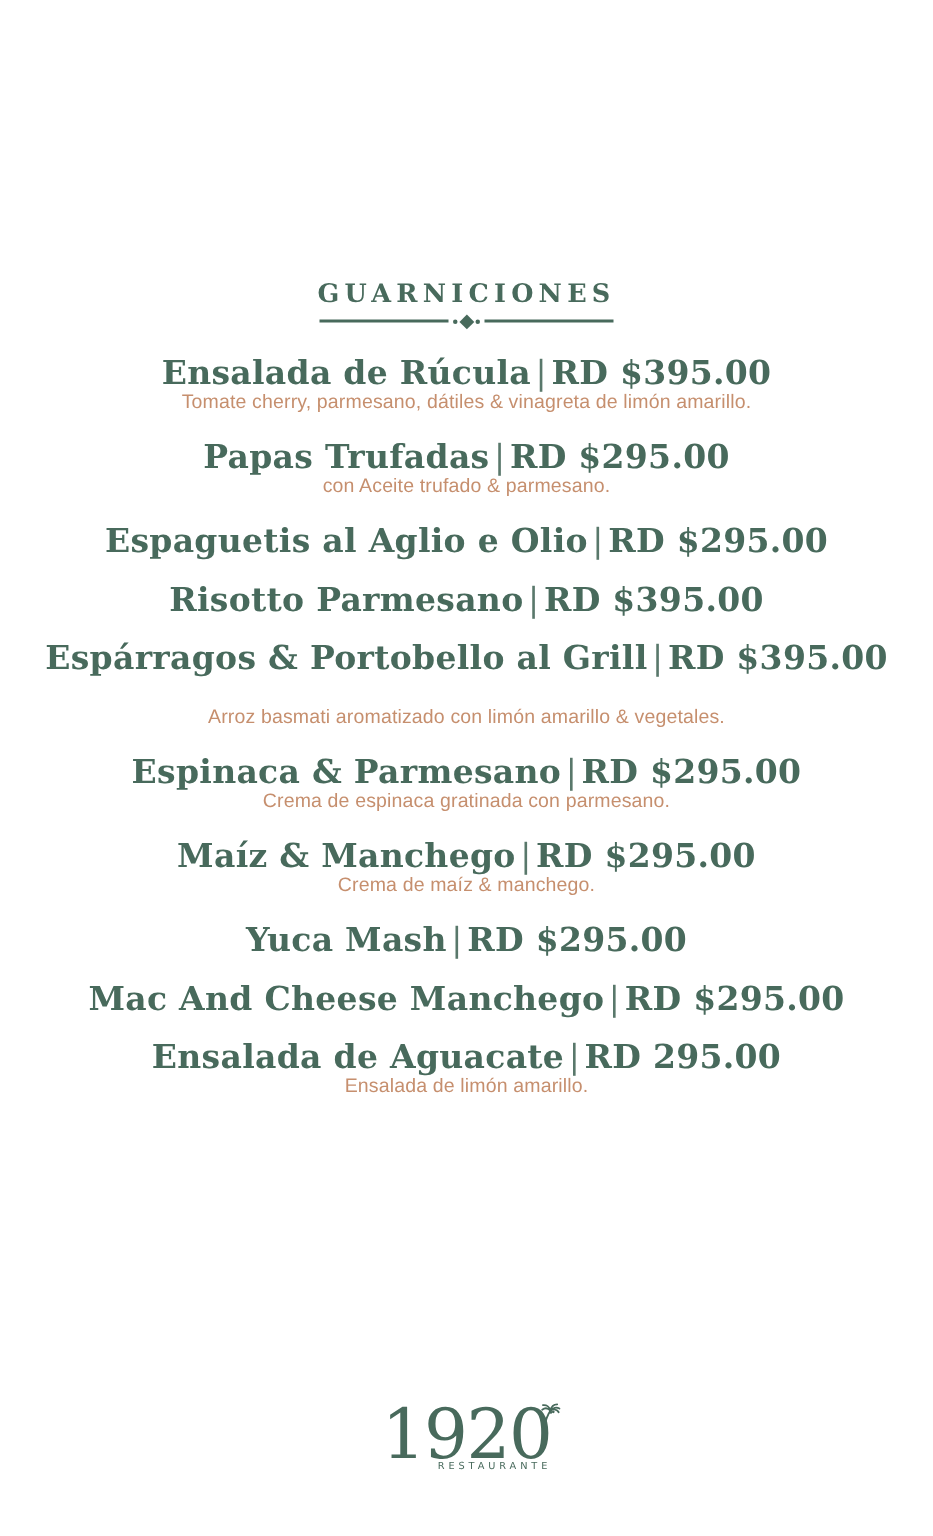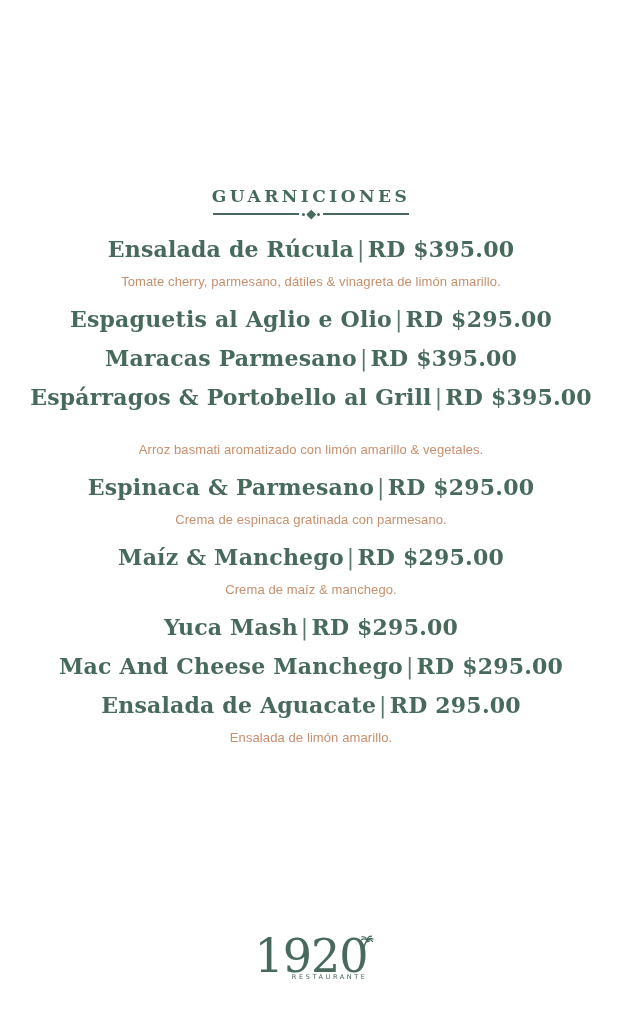--- a/index.html
+++ b/index.html
@@ -54,21 +54,21 @@
     line-height: 18px;
     letter-spacing: 0.2px;
     white-space: nowrap;
   }
   .item-sep { font-weight: 400; padding: 0 3px; opacity: 0.9; }
   .item-desc {
     color: #c68f6e;
     font-family: "Liberation Sans", sans-serif;
     font-size: 13px;
     line-height: 16px;
-    margin-top: 15px;
+    margin-top: 1px;
     letter-spacing: 0.1px;
   }
   .logo {
     position: absolute;
     top: 934px;
     left: 50%;
     transform: translateX(-50%);
     text-align: right;
     color: #486a5c;
   }
@@ -110,31 +110,37 @@
   </div>
 
   <div class="menu-items">
   <div class="menu-item">
     <div class="item-title">
       <span>Ensalada de Rúcula</span><span class="item-sep">|</span><span>RD $395.00</span>
     </div>
     <div class="item-desc">Tomate cherry, parmesano, dátiles &amp; vinagreta de limón amarillo.</div>
   </div>
 
+  <div class="menu-item">
+    <div class="item-title">
+      <span>Papas Trufadas</span><span class="item-sep">|</span><span>RD $295.00</span>
+    </div>
+    <div class="item-desc">con Aceite trufado &amp; parmesano.</div>
+  </div>
 
   <div class="menu-item">
     <div class="item-title">
       <span>Espaguetis al Aglio e Olio</span><span class="item-sep">|</span><span>RD $295.00</span>
     </div>
 
   </div>
 
   <div class="menu-item">
     <div class="item-title">
-      <span>Maracas Parmesano</span><span class="item-sep">|</span><span>RD $395.00</span>
+      <span>Risotto Parmesano</span><span class="item-sep">|</span><span>RD $395.00</span>
     </div>
 
   </div>
 
 
   <div class="menu-item">
     <div class="item-title">
       <span>Espárragos &amp; Portobello al Grill</span><span class="item-sep">|</span><span>RD $395.00</span>
     </div>
 

